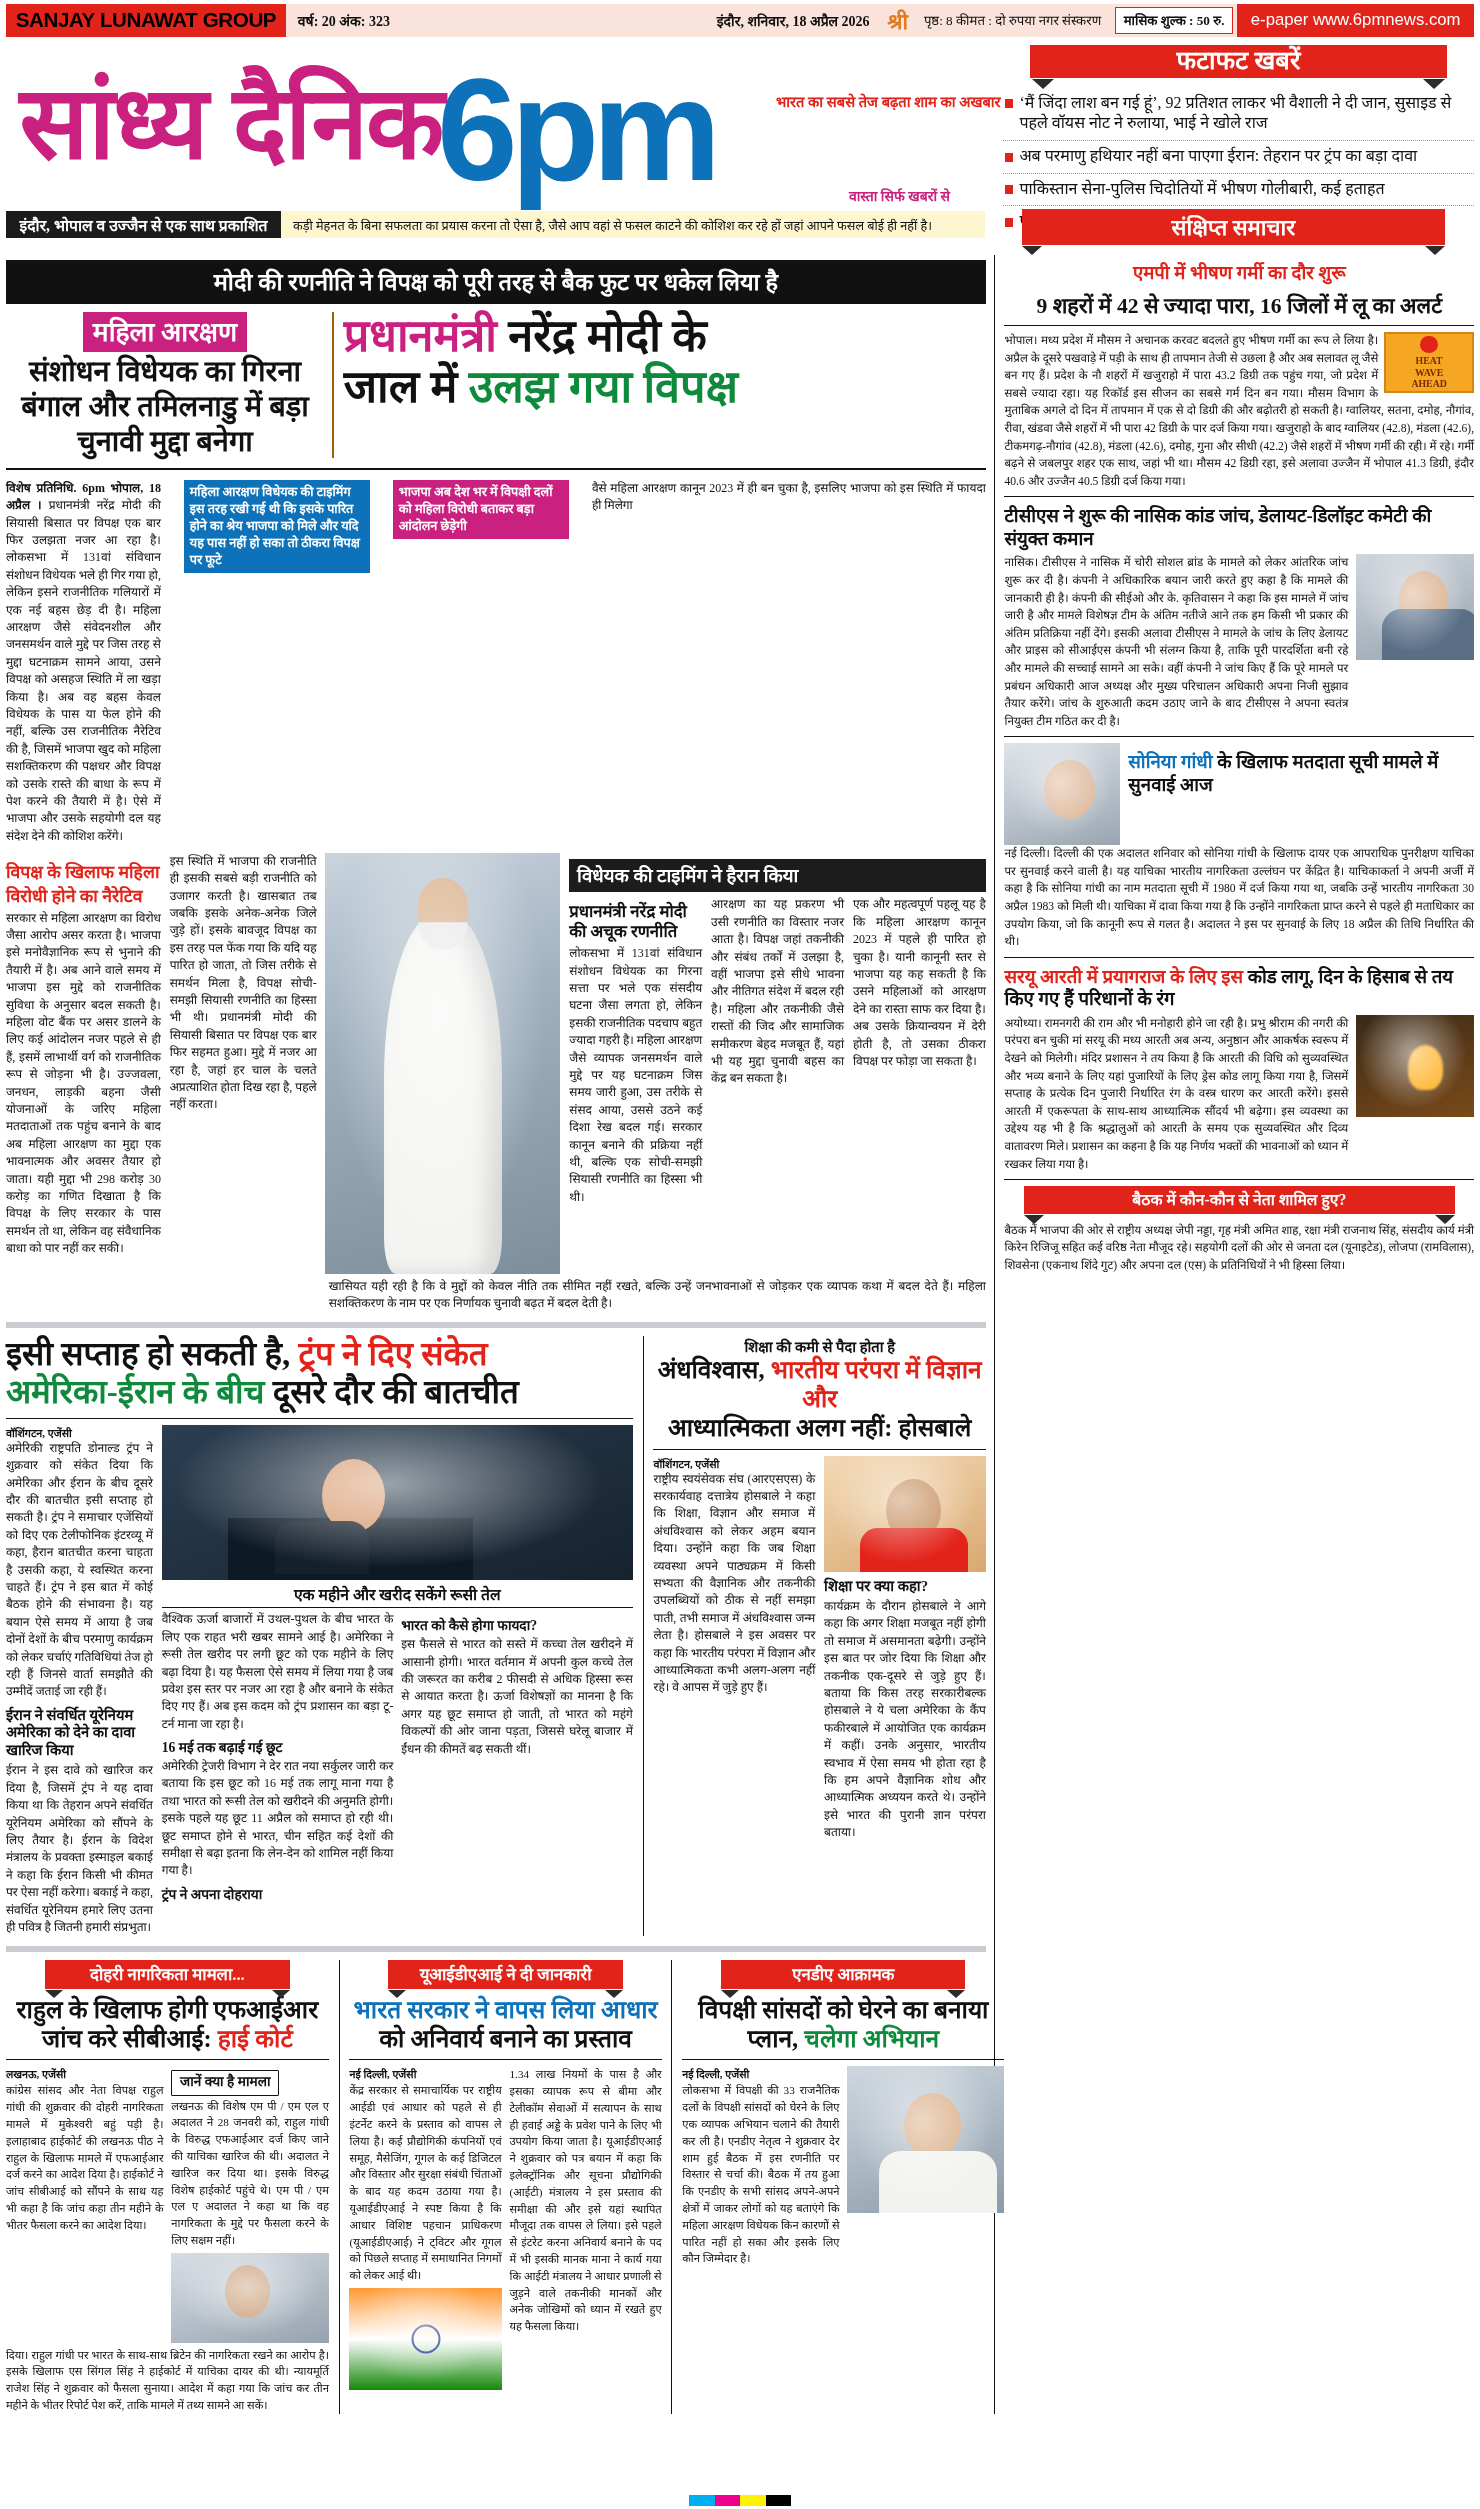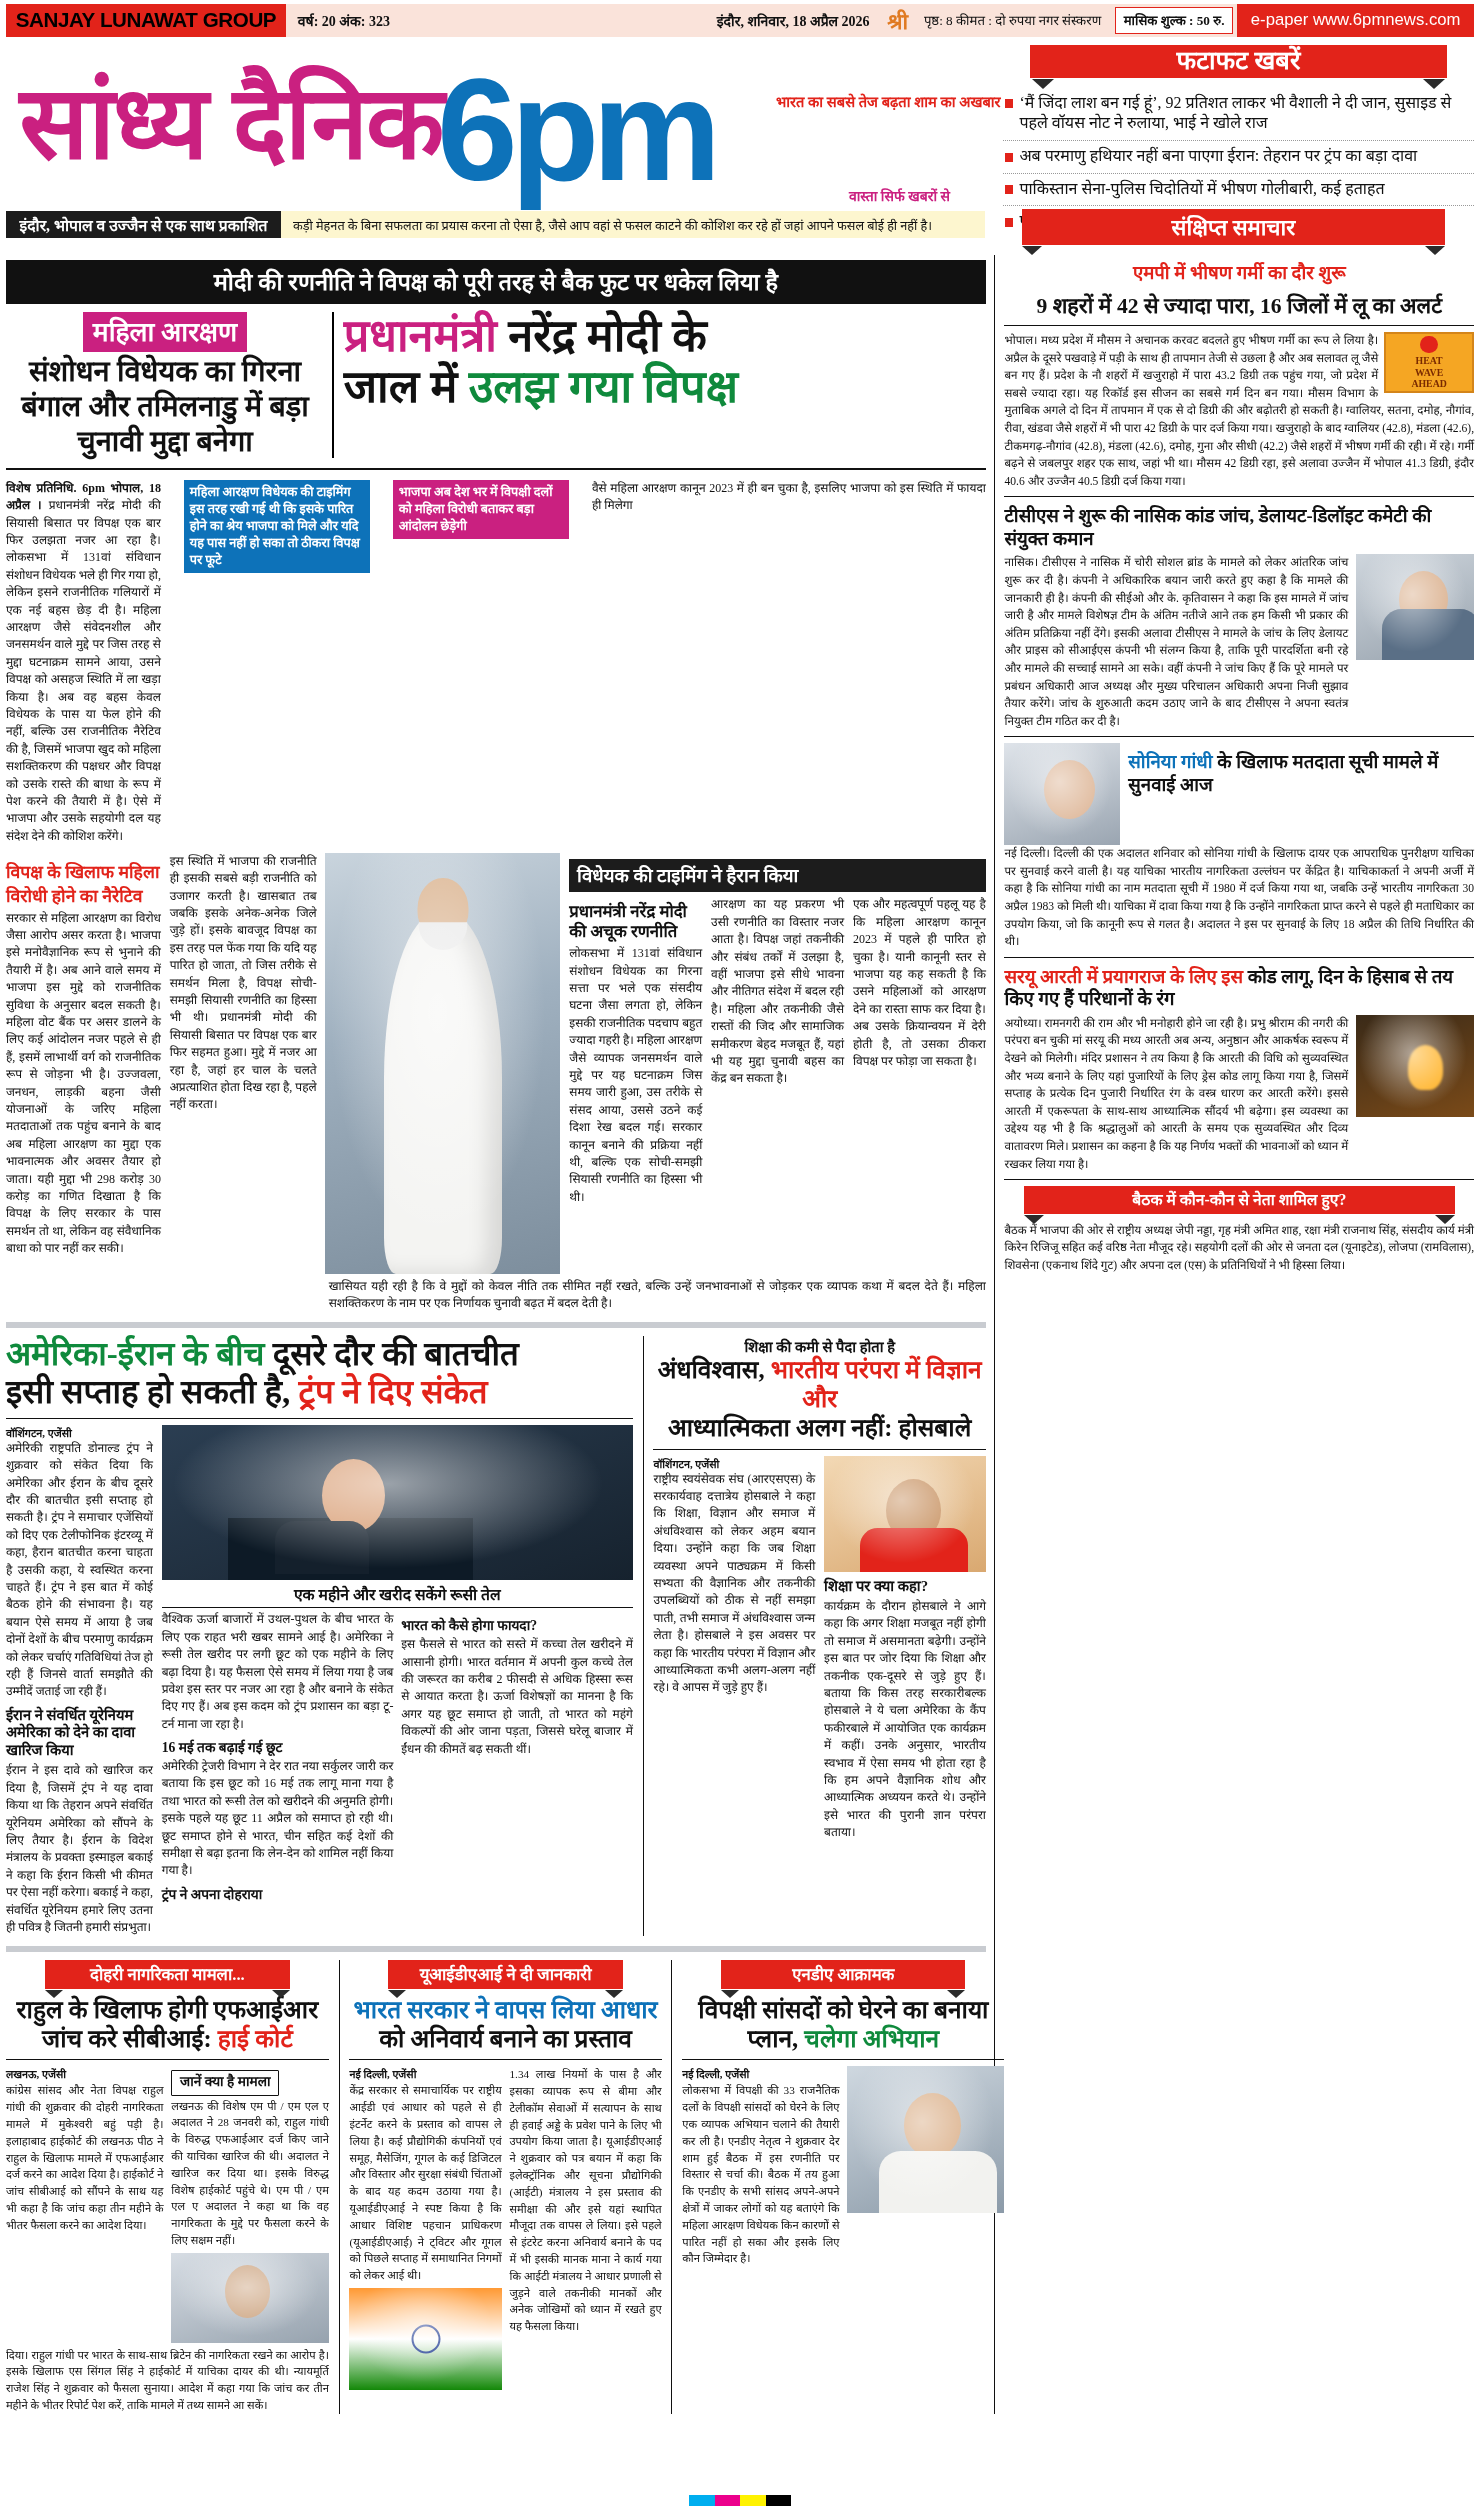--- a/index.html
+++ b/index.html
@@ -94,21 +94,21 @@
   .body-wrap { display:flex; gap:7.8px; margin-top:3.9px; }
   .main-col { width:980px; }
   .side-col { width:482px; }
 
   
   .kicker-bar {
     background:#111; color:#fff; font-size:23.5px; font-weight:bold;
     text-align:center; padding:4.9px 0 6.9px; margin-top:5.9px;
   }
   .headline-grid { display:flex; margin-top:7.8px; }
-  .hl-left { width:328px; padding-right:7.8px; border-right:2px solid #000000; }
+  .hl-left { width:328px; padding-right:7.8px; border-right:2px solid #a16207; }
   .hl-mag {
     background:#ca2080; color:#fff; font-size:26.5px; font-weight:bold;
     display:inline-block; padding:1px 9.8px 2.9px; margin-bottom:2px;
   }
   .hl-left-txt {
     font-size:29px; font-weight:bold; line-height:1.2; color:#111; text-align:center;
   }
   .hl-right { flex:1; padding-left:9.8px; }
   .hl-big1 { font-size:45px; font-weight:bold; line-height:1.08; }
   .hl-big1 .pm { color:#ca2080; }
@@ -398,24 +398,24 @@
         <div style="width:314px;"></div>
         <div class="lede-col" style="flex:1;">खासियत यही रही है कि वे मुद्दों को केवल नीति तक सीमित नहीं रखते, बल्कि उन्हें जनभावनाओं से जोड़कर एक व्यापक कथा में बदल देते हैं। महिला सशक्तिकरण के नाम पर एक निर्णायक चुनावी बढ़त में बदल देती है।</div>
       </div>
 
       <div class="rule-grey"></div>
 
       <div style="display:flex; gap:9.8px;">
 
         <div style="width:627px;">
           <div class="mid-head1">
+            <span class="blk">इसी सप्ताह हो सकती है, </span><span class="red">ट्रंप ने दिए संकेत</span>
+          </div>
+          <div class="mid-head1">
             <span class="grn">अमेरिका-ईरान के बीच </span><span class="blk">दूसरे दौर की बातचीत</span>
-          </div>
-          <div class="mid-head1">
-            <span class="blk">इसी सप्ताह हो सकती है, </span><span class="red">ट्रंप ने दिए संकेत</span>
           </div>
           <div class="rule-thin"></div>
 
           <div style="display:flex; gap:8.8px;">
             <div style="width:147px;">
               <div class="small-cap">वॉशिंगटन, एजेंसी</div>
               <div class="lede-col">अमेरिकी राष्ट्रपति डोनाल्ड ट्रंप ने शुक्रवार को संकेत दिया कि अमेरिका और ईरान के बीच दूसरे दौर की बातचीत इसी सप्ताह हो सकती है। ट्रंप ने समाचार एजेंसियों को दिए एक टेलीफोनिक इंटरव्यू में कहा, हैरान बातचीत करना चाहता है उसकी कहा, ये स्वस्थित करना चाहते हैं। ट्रंप ने इस बात में कोई बैठक होने की संभावना है। यह बयान ऐसे समय में आया है जब दोनों देशों के बीच परमाणु कार्यक्रम को लेकर चर्चाएं गतिविधियां तेज हो रही हैं जिनसे वार्ता समझौते की उम्मीदें जताई जा रही हैं।</div>
               <div class="subhead-blk" style="font-size:14.7px;">ईरान ने संवर्धित यूरेनियम अमेरिका को देने का दावा खारिज किया</div>
               <div class="lede-col">ईरान ने इस दावे को खारिज कर दिया है, जिसमें ट्रंप ने यह दावा किया था कि तेहरान अपने संवर्धित यूरेनियम अमेरिका को सौंपने के लिए तैयार है। ईरान के विदेश मंत्रालय के प्रवक्ता इस्माइल बकाई ने कहा कि ईरान किसी भी कीमत पर ऐसा नहीं करेगा। बकाई ने कहा, संवर्धित यूरेनियम हमारे लिए उतना ही पवित्र है जितनी हमारी संप्रभुता।</div>
             </div>

